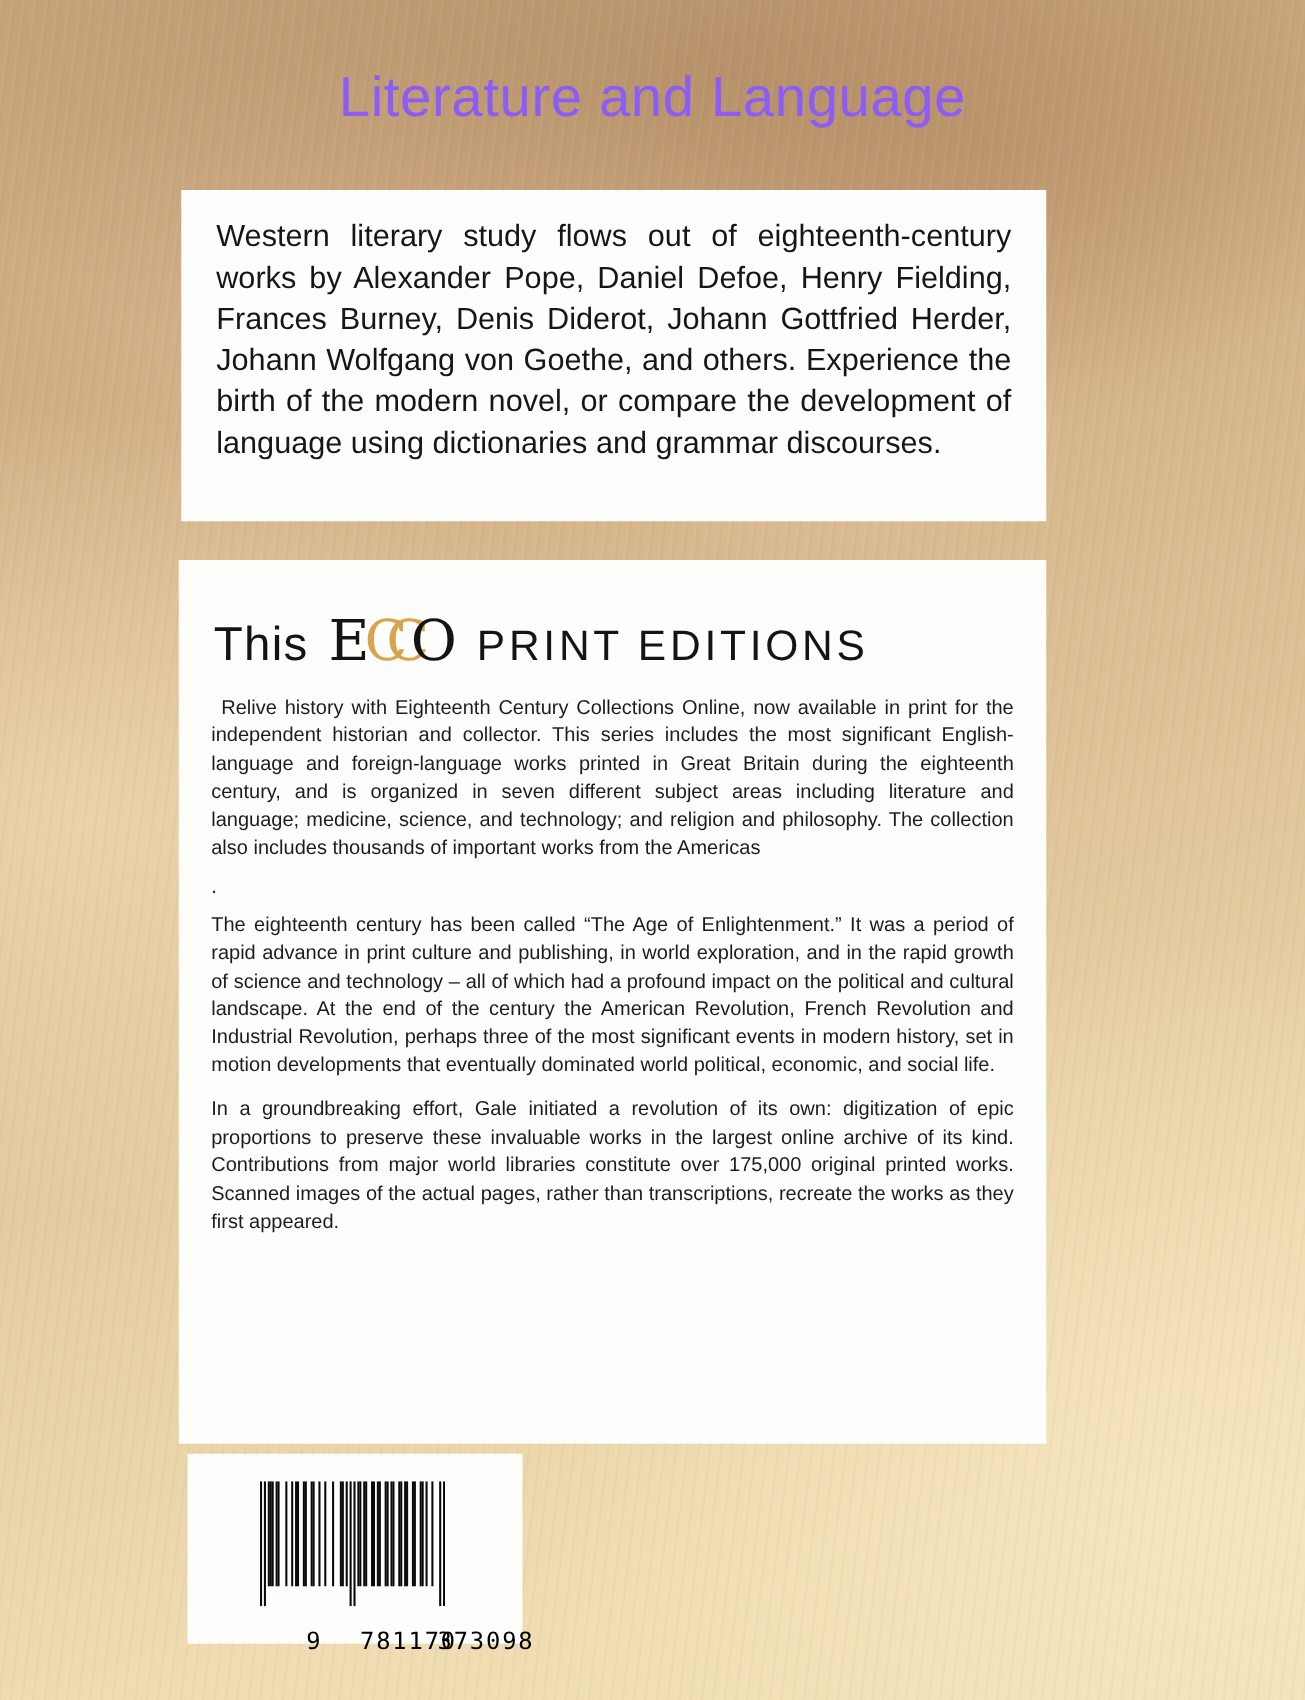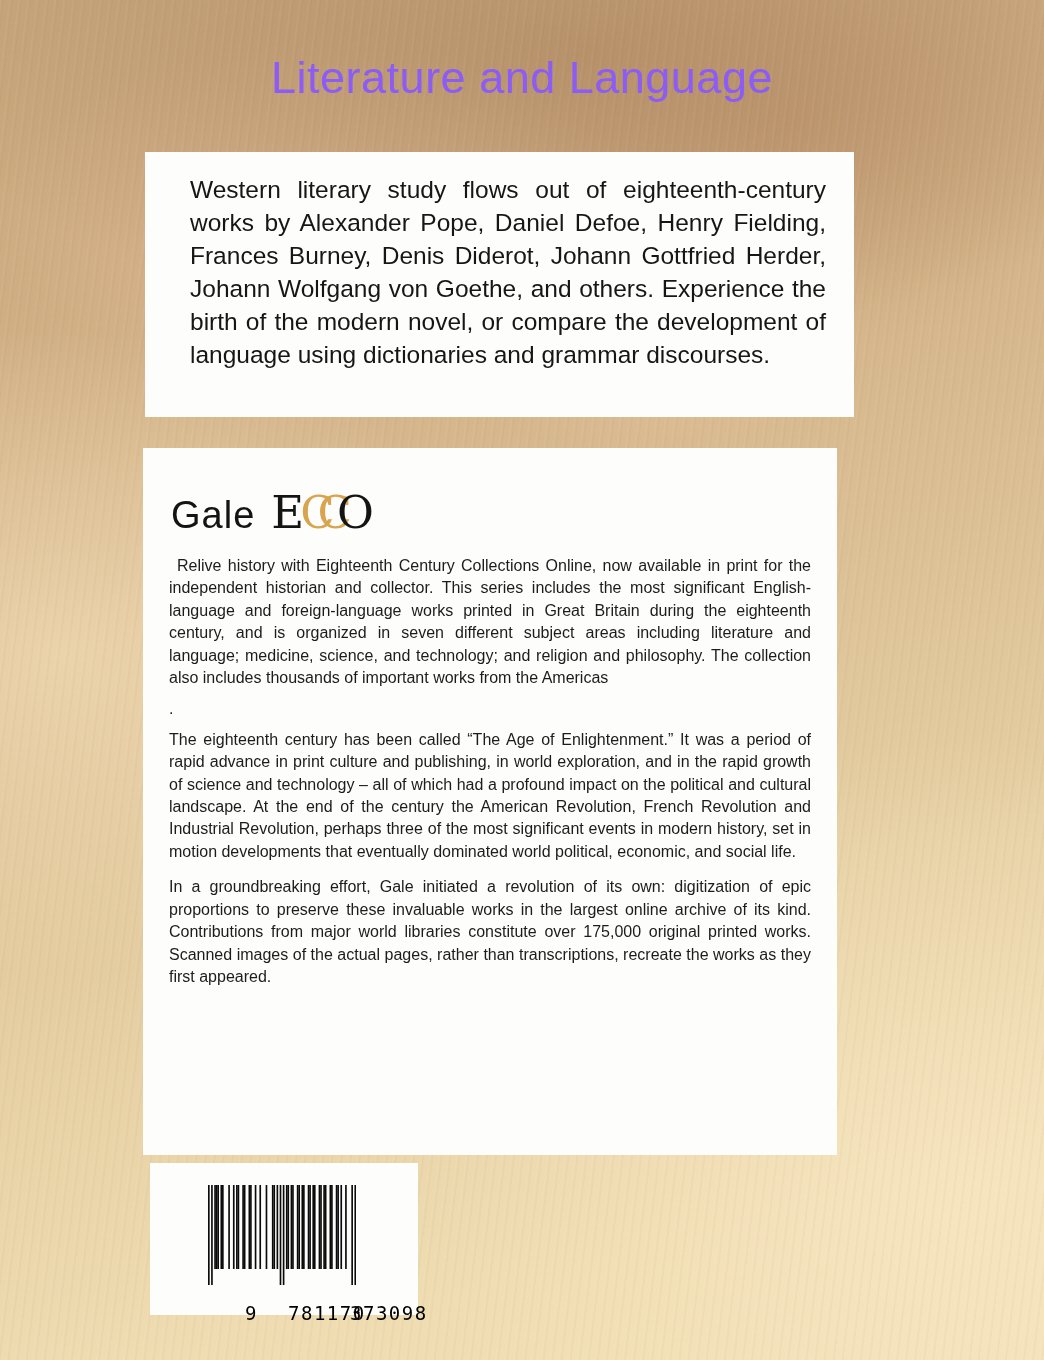--- a/index.html
+++ b/index.html
@@ -14,21 +14,21 @@
       radial-gradient(26% 12% at 64% 26%, rgba(230,195,160,0.5), rgba(230,195,160,0) 70%),
       radial-gradient(60% 33% at 6% 48%, rgba(248,228,190,0.55), rgba(248,228,190,0) 72%),
       radial-gradient(70% 45% at 92% 88%, rgba(250,233,197,0.65), rgba(250,233,197,0) 75%),
       linear-gradient(168deg, #c7a67c 0%, #d0ae84 20%, #dabd92 42%, #e6cfa3 66%, #efdcb1 88%, #f1dfb5 100%);
   }
   .page-title{
     position:absolute;left:0;right:0;top:52px;text-align:center;
     font-size:45px;font-weight:400;letter-spacing:0.5px;color:#8b5cf6;
   }
   .white-box{position:absolute;background:#fdfdfc;}
-  .summary-box{left:145px;top:152px;width:692px;height:265px;padding-left:17px;}
+  .summary-box{left:145px;top:152px;width:692px;height:265px;}
   .summary-text{
     padding:21px 28px 0 28px;font-size:24.5px;line-height:33px;
     text-align:justify;color:#161616;
   }
   .publisher-box{left:143px;top:448px;width:694px;height:707px;}
   .pub-inner{padding:18px 26px 0 26px;}
   .logo-row{display:flex;align-items:baseline;margin:6px 0 18px 2px;}
   .gale{font-size:38px;font-weight:500;letter-spacing:1px;color:#141414;margin-right:16px;}
   .ecco{font-family:"DejaVu Serif",serif;font-size:45px;line-height:1;color:#141414;margin-top:18px;}
   .ecco .c1{margin-left:-4px;}
@@ -57,22 +57,23 @@
 
 <div class="page-title">Literature and Language</div>
 
 <div class="white-box summary-box">
   <div class="summary-text">Western literary study flows out of eighteenth-century works by Alexander Pope, Daniel Defoe, Henry Fielding, Frances Burney, Denis Diderot, Johann Gottfried Herder, Johann Wolfgang von Goethe, and others. Experience the birth of the modern novel, or compare the development of language using dictionaries and grammar discourses.</div>
 </div>
 
 <div class="white-box publisher-box">
   <div class="pub-inner">
     <div class="logo-row">
-      <span class="gale">Gale</span>
+      <span class="gale">This</span>
       <span class="ecco"><span class="e">E</span><span class="c1" style="color: rgb(217, 164, 78);">C</span><span class="c2" style="color: rgb(217, 164, 78);">C</span><span class="o">O</span></span>
+      <span class="print-editions">PRINT EDITIONS</span>
     </div>
     <p class="pub-para first">Relive history with Eighteenth Century Collections Online, now available in print for the independent historian and collector. This series includes the most significant English-language and foreign-language works printed in Great Britain during the eighteenth century, and is organized in seven different subject areas including literature and language; medicine, science, and technology; and religion and philosophy. The collection also includes thousands of important works from the Americas</p>
     <p class="pub-para lone-period">.</p>
     <p class="pub-para">The eighteenth century has been called “The Age of Enlightenment.” It was a period of rapid advance in print culture and publishing, in world exploration, and in the rapid growth of science and technology – all of which had a profound impact on the political and cultural landscape. At the end of the century the American Revolution, French Revolution and Industrial Revolution, perhaps three of the most significant events in modern history, set in motion developments that eventually dominated world political, economic, and social life.</p>
     <p class="pub-para">In a groundbreaking effort, Gale initiated a revolution of its own: digitization of epic proportions to preserve these invaluable works in the largest online archive of its kind. Contributions from major world libraries constitute over 175,000 original printed works. Scanned images of the actual pages, rather than transcriptions, recreate the works as they first appeared.</p>
   </div>
 </div>
 
 <div class="white-box barcode-box">
   <div class="barcode-wrap">

